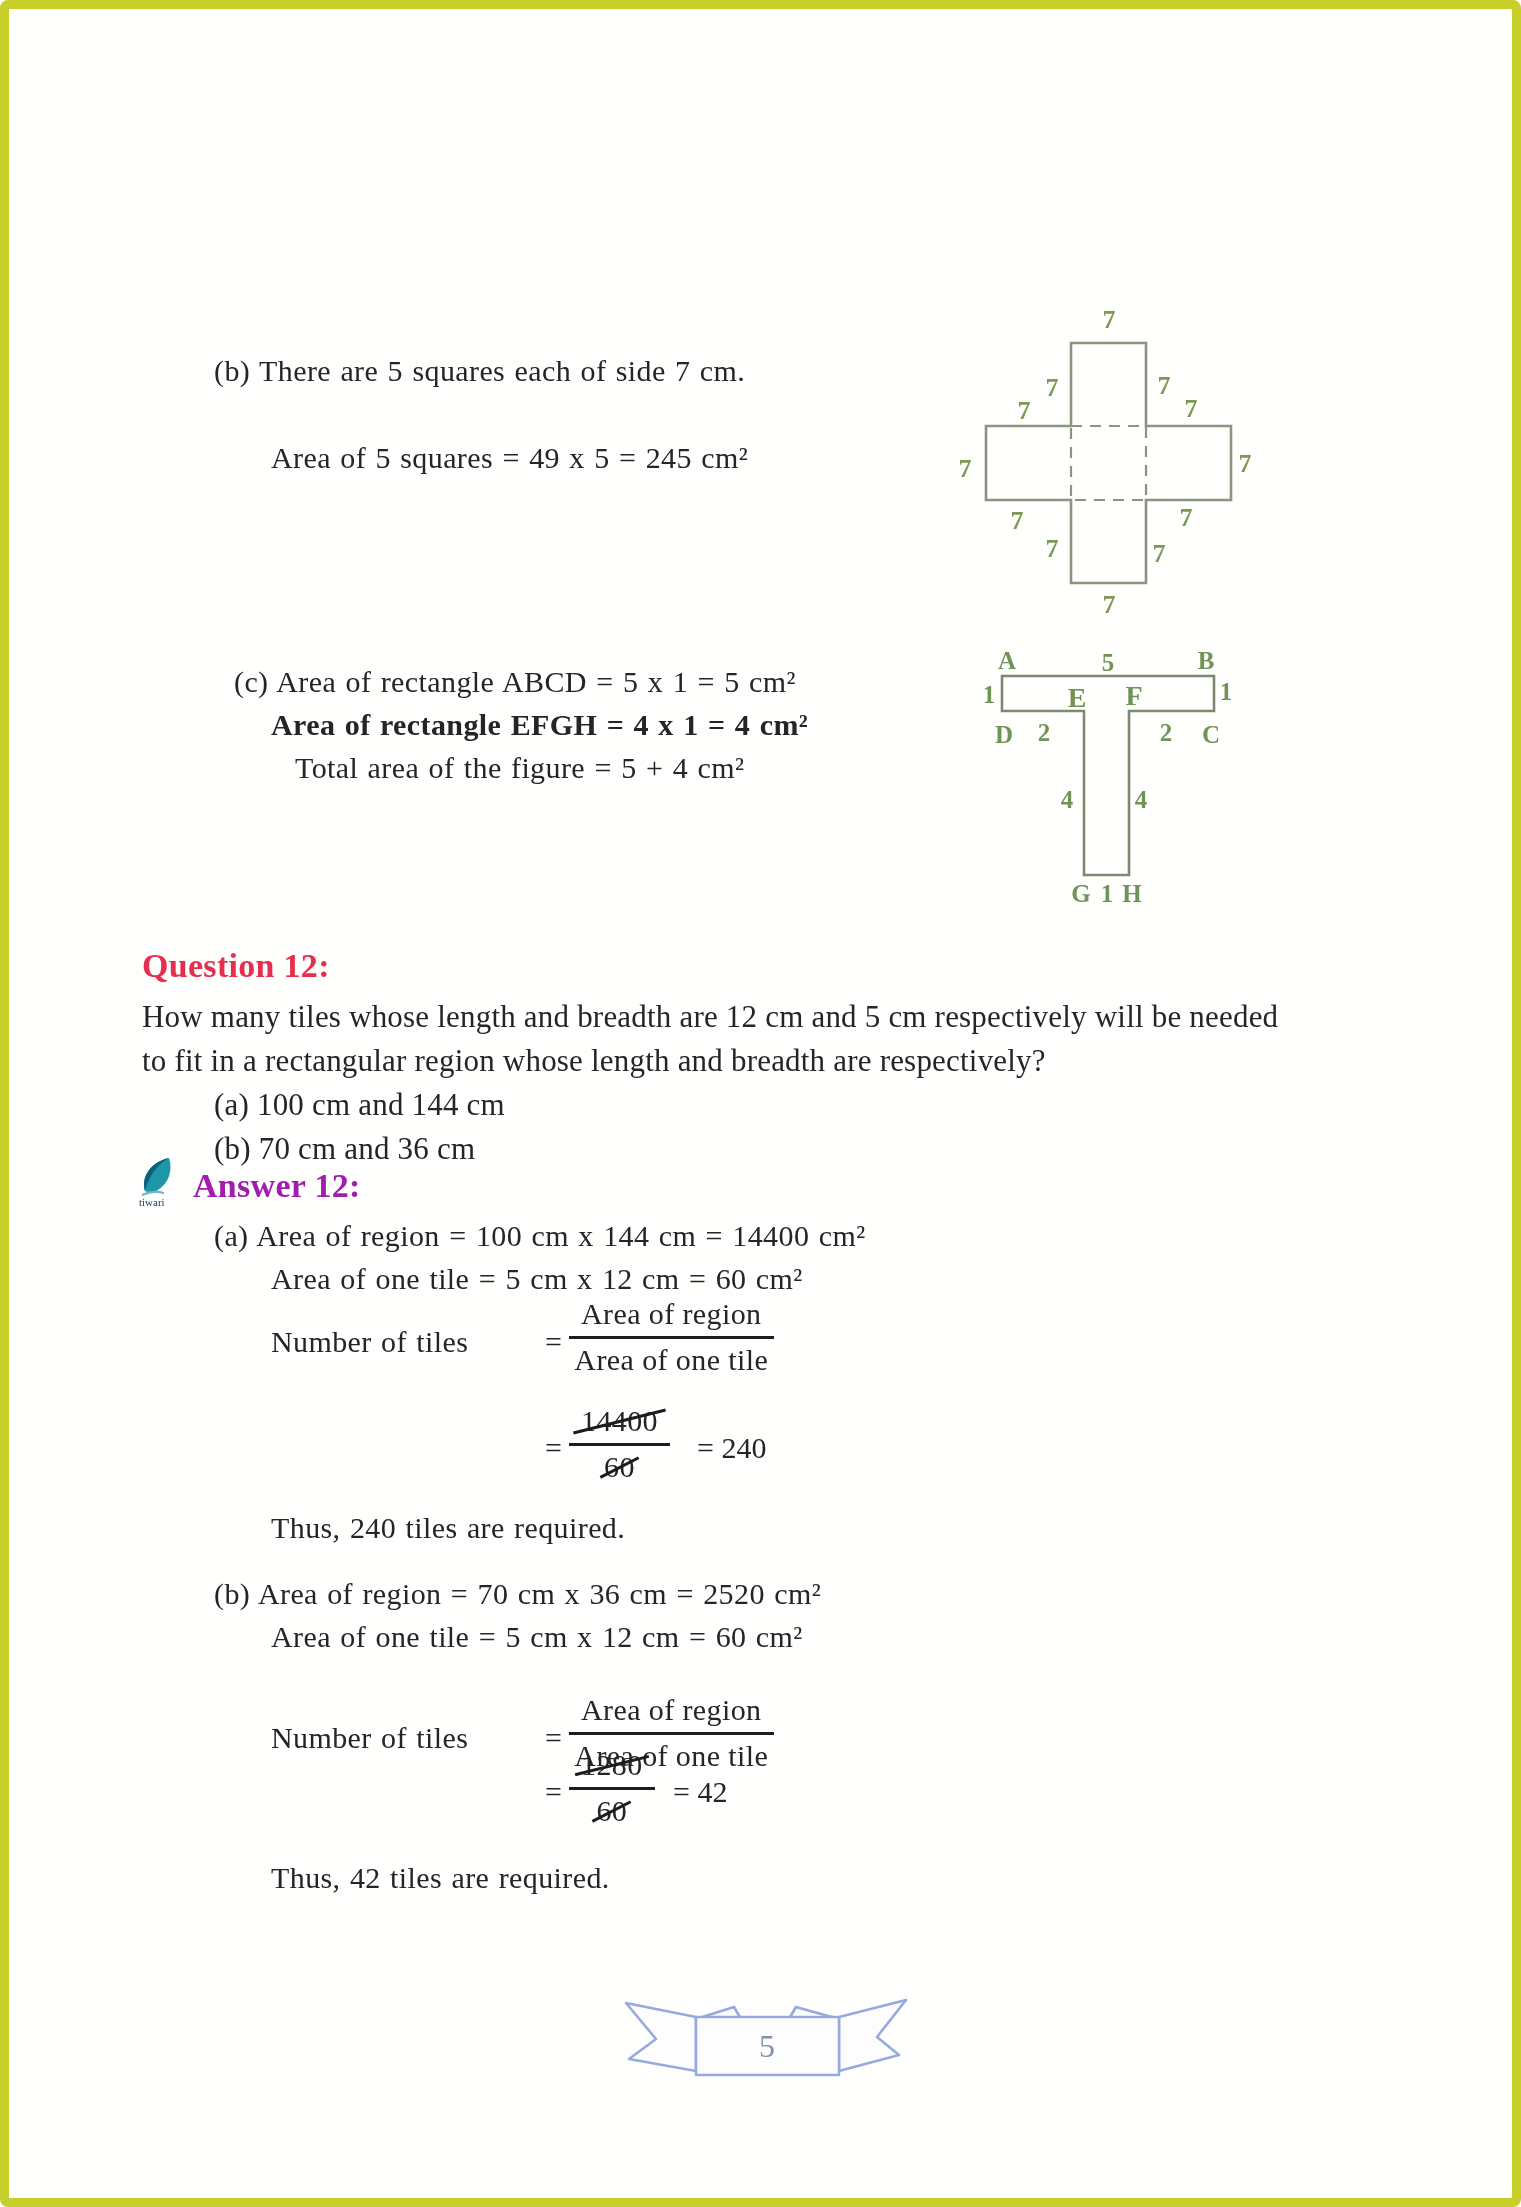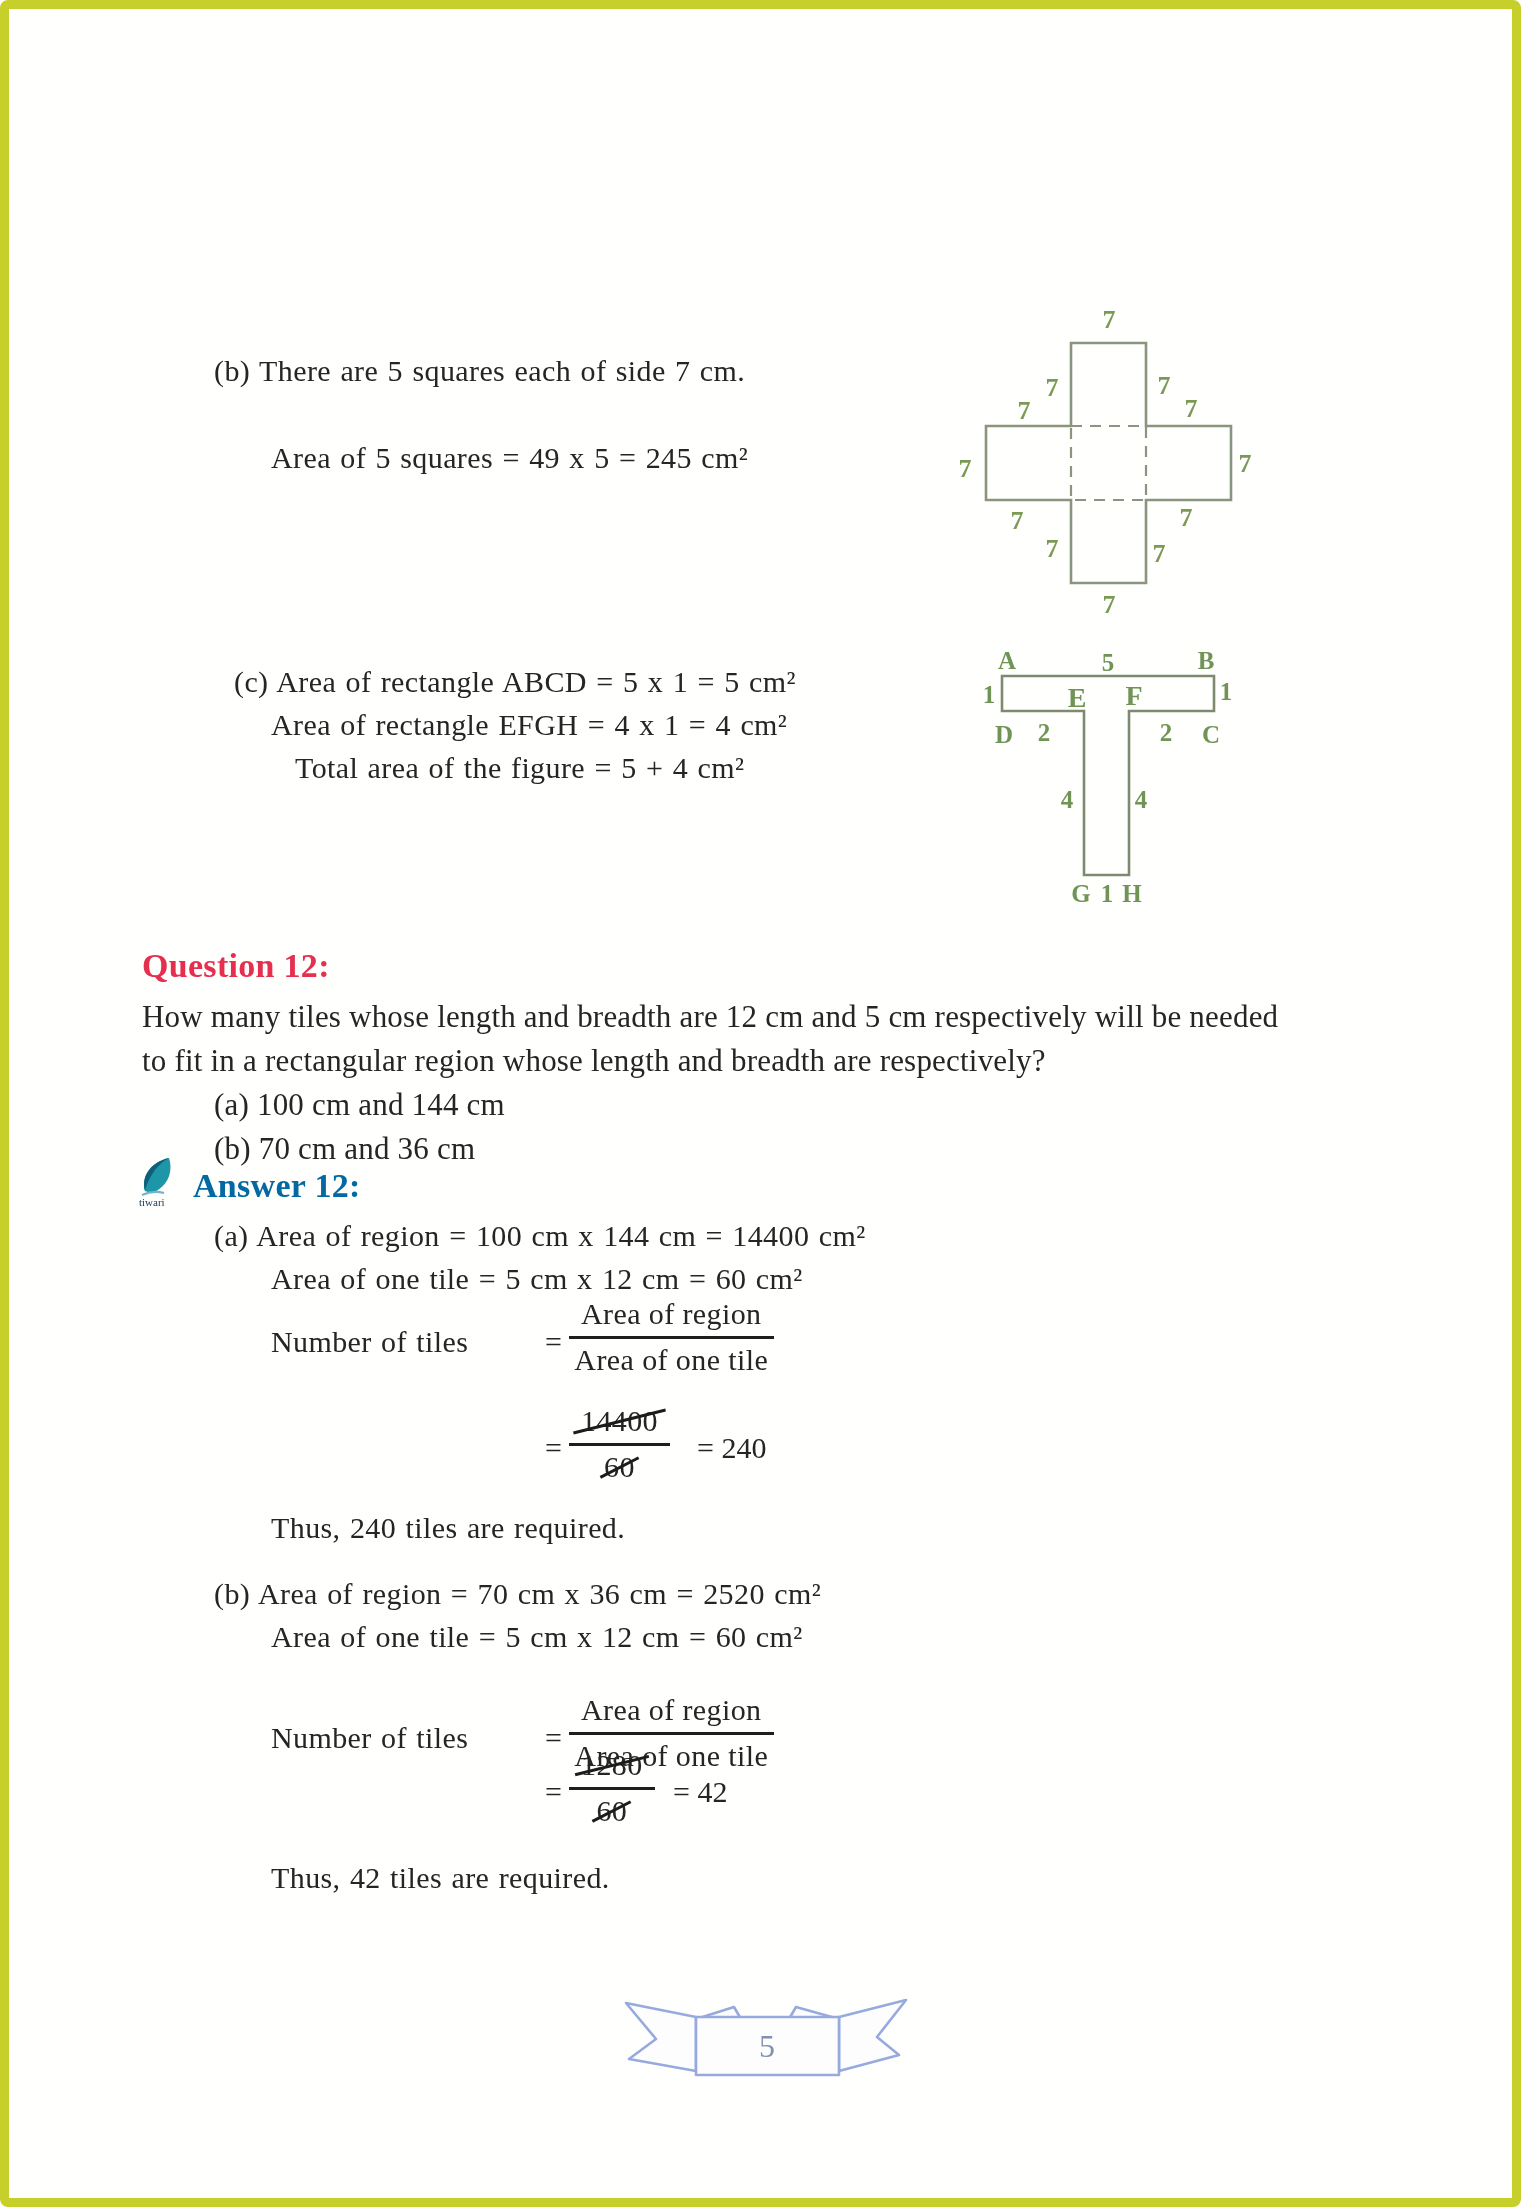--- a/index.html
+++ b/index.html
@@ -77,21 +77,21 @@
       <text x="296" y="171">7</text>
       <text x="68" y="228">7</text>
       <text x="237" y="225">7</text>
       <text x="103" y="256">7</text>
       <text x="210" y="261">7</text>
       <text x="160" y="312">7</text>
     </g>
   </svg>
 
   <div class="tline" style="left:205px; top:656px;margin-left:20px;">(c) Area of rectangle ABCD = 5 x 1 = 5 cm²</div>
-  <div class="tline" style="left:262px; top:699px;">Area of rectangle EFGH = 4 x 1 = 4 cm²</div>
+  <div class="tline" style="left:262px; top:699px;font-weight:bold;">Area of rectangle EFGH = 4 x 1 = 4 cm²</div>
   <div class="tline" style="left:262px; top:742px;margin-left:24px;">Total area of the figure = 5 + 4 cm²</div>
 
   <svg style="position:absolute; left:950px; top:632px;" width="310" height="275" viewBox="0 0 310 275">
     <path d="M43,35 H255 V70 H170 V234 H125 V70 H43 Z" fill="none" stroke="#7d8a70" stroke-width="2.6"></path>
     <g fill="#6f9455" font-size="25" text-anchor="middle" font-weight="bold">
       <text x="48" y="28">A</text>
       <text x="149" y="30">5</text>
       <text x="247" y="28">B</text>
       <text x="30" y="62">1</text>
       <text x="267" y="59">1</text>
@@ -114,21 +114,21 @@
   <div class="qtext" style="left:133px; top:1034px;">to fit in a rectangular region whose length and breadth are respectively?</div>
   <div class="qtext" style="left:205px; top:1078px;">(a) 100 cm and 144 cm</div>
   <div class="qtext" style="left:205px; top:1122px;">(b) 70 cm and 36 cm</div>
 
   <svg style="position:absolute; left:129px; top:1146px;" width="46" height="54" viewBox="0 0 46 54">
     <path d="M31,3 C13,7 3,21 7,36 C11,38 16,38 20,35 C31,28 35,15 31,3 Z" fill="#1d96a8"></path>
     <path d="M31,3 C13,7 3,21 7,36 C9,27 16,11 31,3 Z" fill="#0f5f7a"></path>
     <path d="M4,40 Q15,35 26,38" stroke="#6cb6ce" stroke-width="2" fill="none"></path>
     <text x="1" y="51" font-size="11" fill="#16355e">tiwari</text>
   </svg>
-  <div class="qhead" style="left:184px; top:1158px; color:#0369a1;">Answer 12:</div>
+  <div class="qhead" style="left:184px; top:1158px; color:#a21caf;">Answer 12:</div>
 
   <div class="tline" style="left:205px; top:1210px;">(a) Area of region = 100 cm x 144 cm = 14400 cm²</div>
   <div class="tline" style="left:262px; top:1253px;">Area of one tile = 5 cm x 12 cm = 60 cm²</div>
 
   <div class="tline" style="left:262px; top:1316px;">Number of tiles</div>
   <div class="eq" style="left:536px; top:1316px;">=</div>
   <div class="frac" style="left:560px; top:1288px;">
     <span class="num">Area of region</span>
     <span class="den">Area of one tile</span>
   </div>

